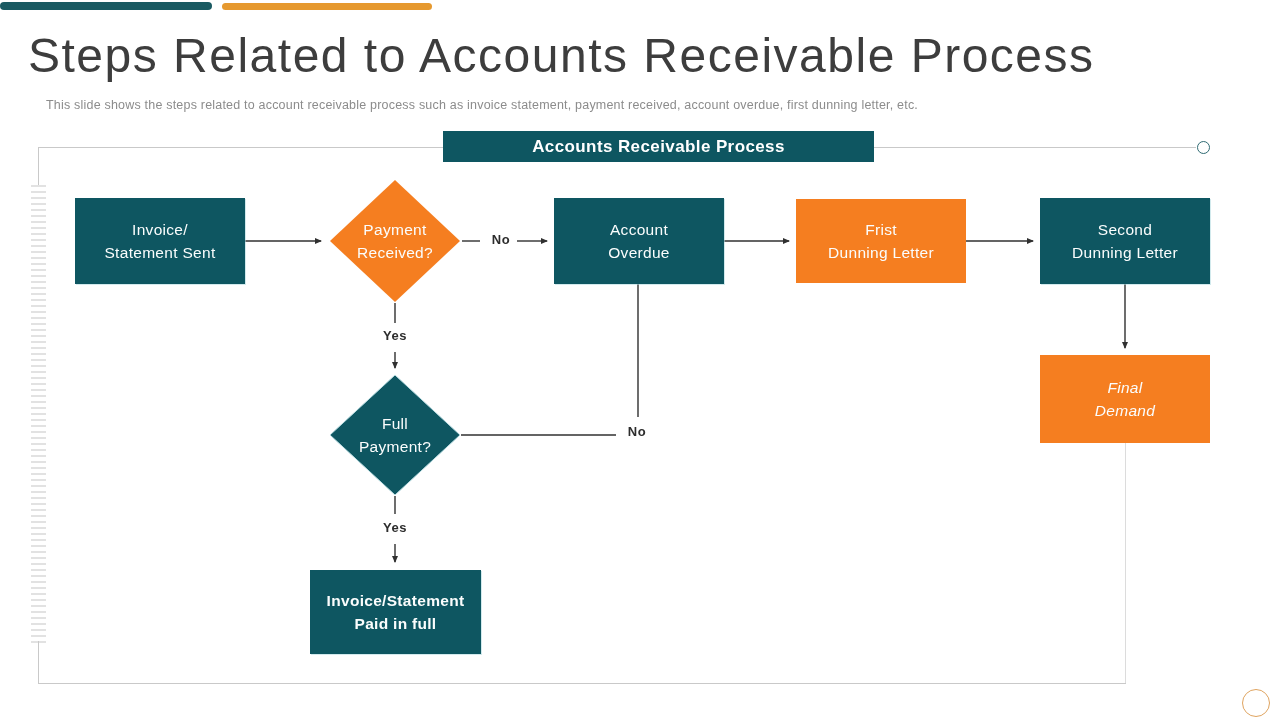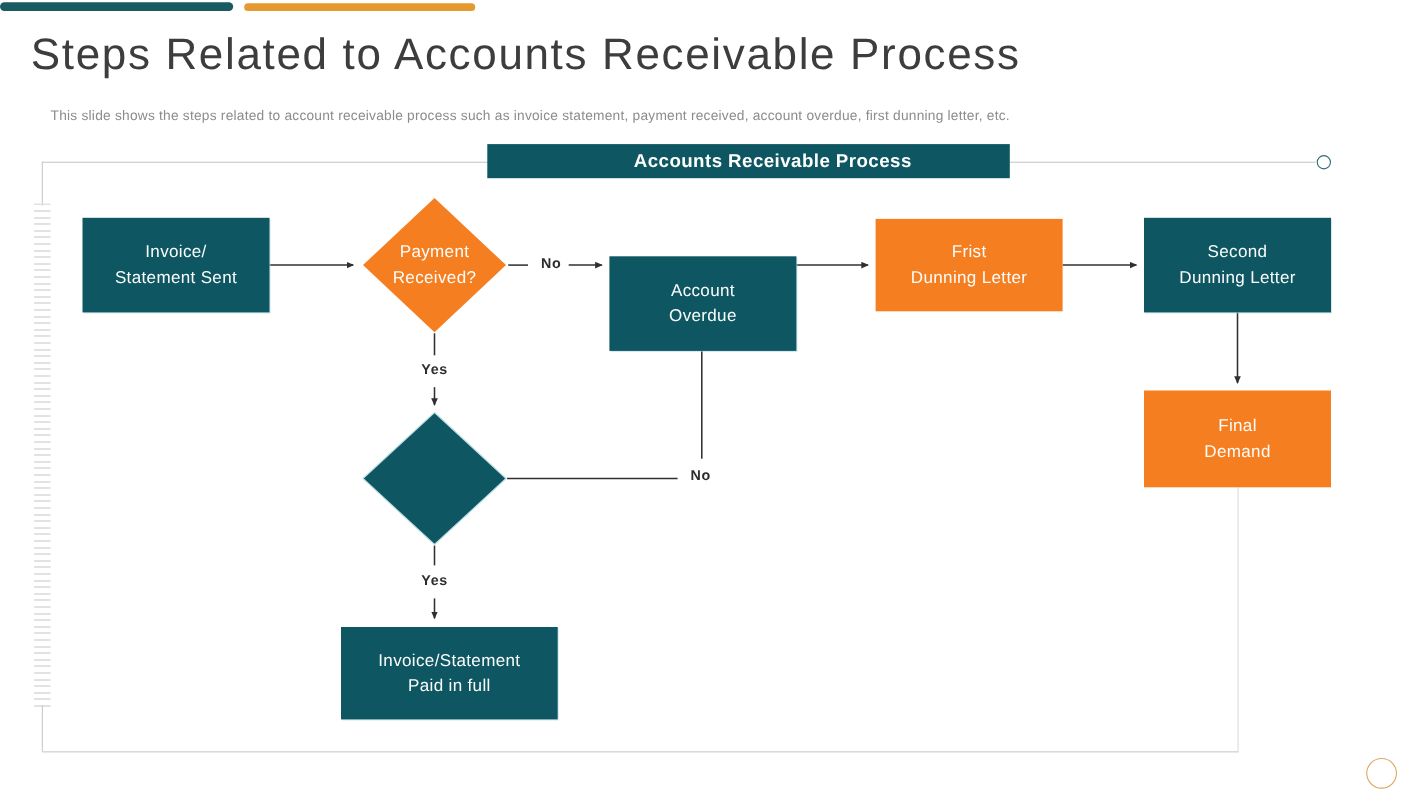--- a/index.html
+++ b/index.html
@@ -8,21 +8,21 @@
     overflow:hidden; font-family:"Liberation Sans", sans-serif;
   }
   
   .bar { position:absolute; border-radius:4px; }
   .bar-teal   { left:0;     top:2px; width:212px; height:8px; background:var(--bar-teal); }
   .bar-orange { left:222px; top:3px; width:210px; height:7px; background:var(--bar-orange); }
 
   
   .title {
     position:absolute; left:28px; top:28px; margin:0;
-    font-size:40px; font-weight:400; letter-spacing:1.5px;
+    font-size:48px; font-weight:400; letter-spacing:1.5px;
     color:#3d3d3d; white-space:nowrap;
   }
   .subtitle {
     position:absolute; left:30px; top:82px; margin:16px;
     font-size:12.5px; color:#8c8c8c; letter-spacing:.2px;
   }
 
   
   .frame { position:absolute; }
   .frame-top    { left:38px; top:147px; width:1158px; border-top:1px solid var(--frame); }
@@ -37,46 +37,46 @@
   .frame-right  { left:1125px; top:443px; height:240px; border-left:1px solid #dcdcdc; }
 
   .circle-marker { position:absolute; border-radius:50%; background:transparent; }
   .circle-top-right    { left:1197px; top:141px; width:11px; height:11px; border:1.5px solid var(--circle-teal); }
   .circle-bottom-right { left:1242px; top:689px; width:26px; height:26px; border:1.5px solid var(--circle-orange); }
 
   
   .fc-header {
     position:absolute; left:443px; top:131px; width:431px; height:31px;
     background:var(--teal); color:#ffffff; font-weight:bold; font-size:17px;
-    letter-spacing:.4px; text-align:center; line-height:31px;padding-left:44px;
+    letter-spacing:.4px; text-align:center; line-height:31px;
   }
 
   
   .connectors { position:absolute; left:0; top:0; width:1280px; height:720px; pointer-events:none; }
   .connectors line { stroke:var(--line); stroke-width:1.4; }
   .arrowhead { fill:var(--line); }
   .shape-teal   { fill:var(--teal); stroke:#b9dde2; stroke-width:1; }
   .shape-orange { fill:var(--orange); stroke:none; }
 
   
   .node {
     position:absolute; display:flex; align-items:center; justify-content:center;
     text-align:center; color:#fbfdfd; font-size:15.5px; line-height:1.5;
     letter-spacing:.3px; white-space:pre-line;
   }
   .node-rect-teal   { background:var(--teal);   box-shadow:1px 1px 0 rgba(173,216,222,.55); }
   .node-rect-orange { background:var(--orange); }
   .node-text-overlay { background:transparent; box-shadow:none; }
 
   .n-invoice-sent   { left:75px;   top:198px; width:170px; height:86px; }
-  .n-account-overdue{ left:554px;  top:198px; width:170px; height:86px;margin-top:35px; }
+  .n-account-overdue{ left:554px;  top:198px; width:170px; height:86px; }
   .n-first-dunning  { left:796px;  top:199px; width:170px; height:84px; }
   .n-second-dunning { left:1040px; top:198px; width:170px; height:86px; }
-  .n-final-demand   { left:1040px; top:355px; width:170px; height:88px; }
-  .n-invoice-paid   { left:310px;  top:570px; width:197px; height:84px; }
+  .n-final-demand   { left:1040px; top:355px; width:170px; height:88px;font-style:italic; }
+  .n-invoice-paid   { left:310px;  top:570px; width:171px; height:84px;font-weight:bold; }
   .n-payment-received { left:330px; top:198px; width:130px; height:86px; }
   .n-full-payment     { left:330px; top:392px; width:130px; height:86px; }
 
   
   .branch-label {
     position:absolute; font-weight:bold; font-size:13px; color:#2d2d2d;
     text-align:center; letter-spacing:.5px;
   }
   .l-no-1  { left:483px; top:232px; width:36px; }
   .l-yes-1 { left:375px; top:328px; width:40px; }
@@ -137,20 +137,22 @@
   <div class="node node-text-overlay n-payment-received">Payment
 Received?</div>
   <div class="node node-rect-teal n-account-overdue">Account
 Overdue</div>
   <div class="node node-rect-orange n-first-dunning">Frist
 Dunning Letter</div>
   <div class="node node-rect-teal n-second-dunning">Second
 Dunning Letter</div>
   <div class="node node-rect-orange n-final-demand">Final
 Demand</div>
+  <div class="node node-text-overlay n-full-payment">Full
+Payment?</div>
   <div class="node node-rect-teal n-invoice-paid">Invoice/Statement
 Paid in full</div>
 
   <div class="branch-label l-no-1">No</div>
   <div class="branch-label l-yes-1">Yes</div>
   <div class="branch-label l-no-2">No</div>
   <div class="branch-label l-yes-2">Yes</div>
 
 
 </div>

